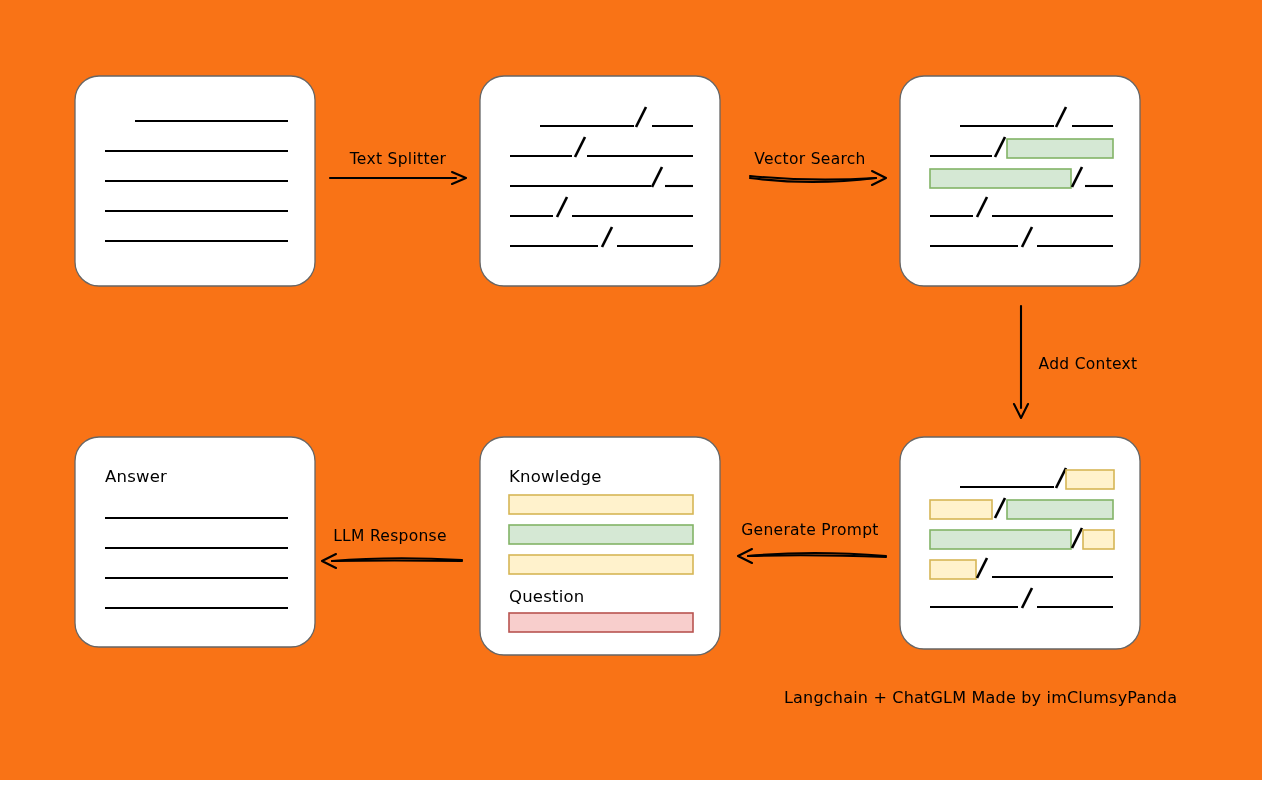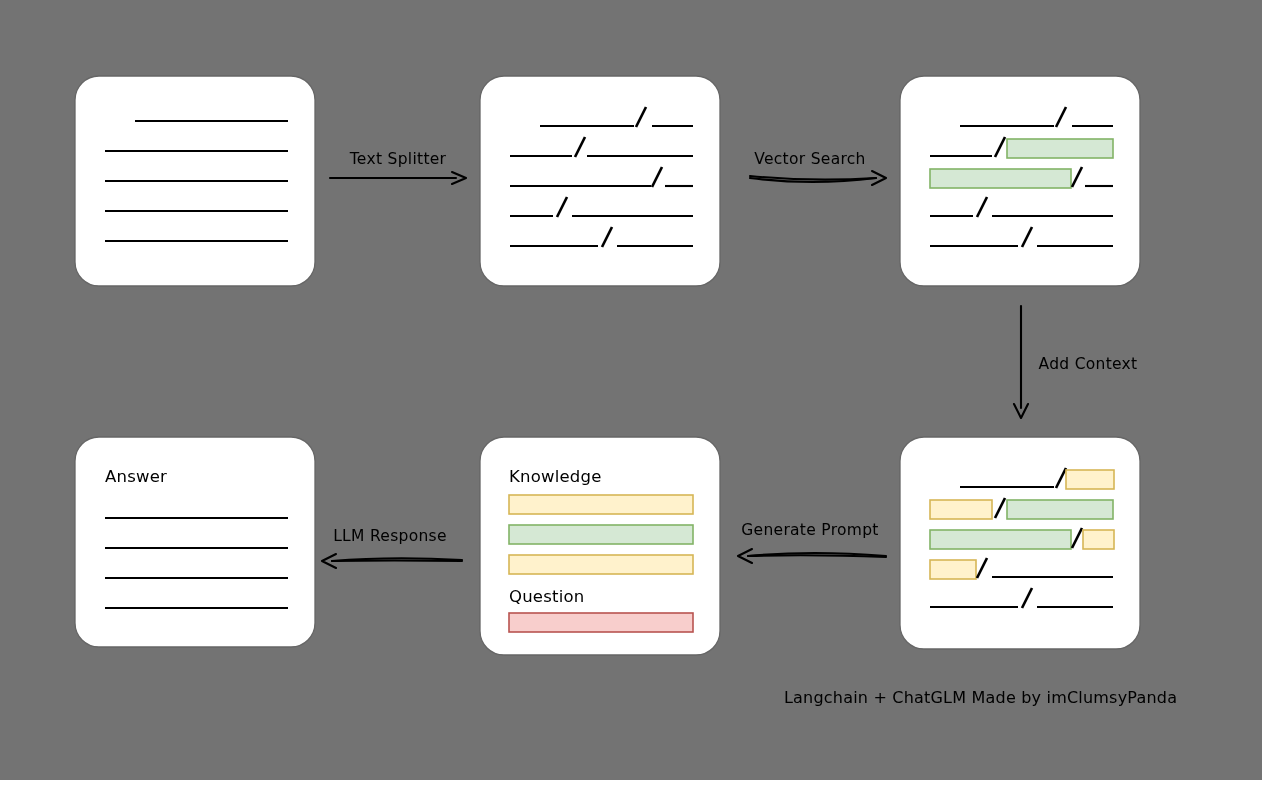--- a/index.html
+++ b/index.html
@@ -11,21 +11,21 @@
   body {
     width: 1262px;
     height: 792px;
     overflow: hidden;
     font-family: "DejaVu Sans", sans-serif;
   }
   #diagram-root {
     position: relative;
     width: 1262px;
     height: 780px;
-    background: #737373;
+    background: #f97316;
   }
   svg.diagram-canvas {
     display: block;
     width: 1262px;
     height: 792px;
   }
   .node-box {
     fill: #ffffff;
     stroke: #666666;
     stroke-width: 1.3;

